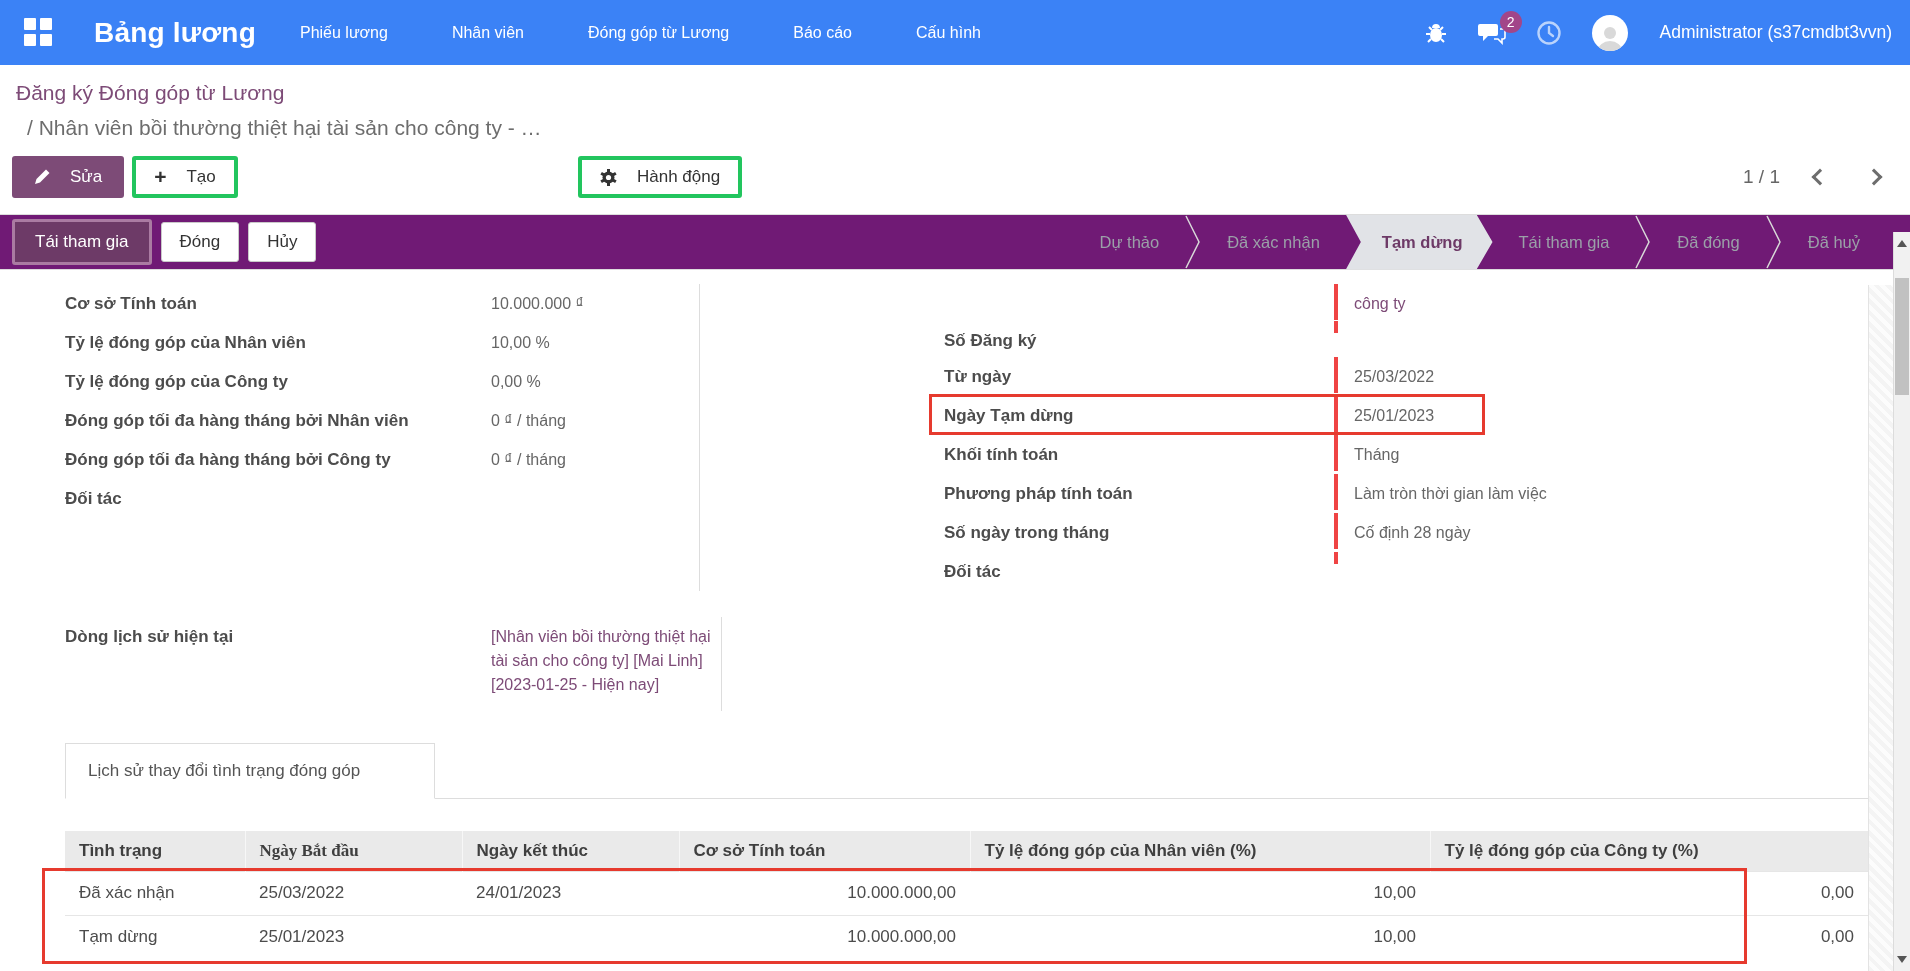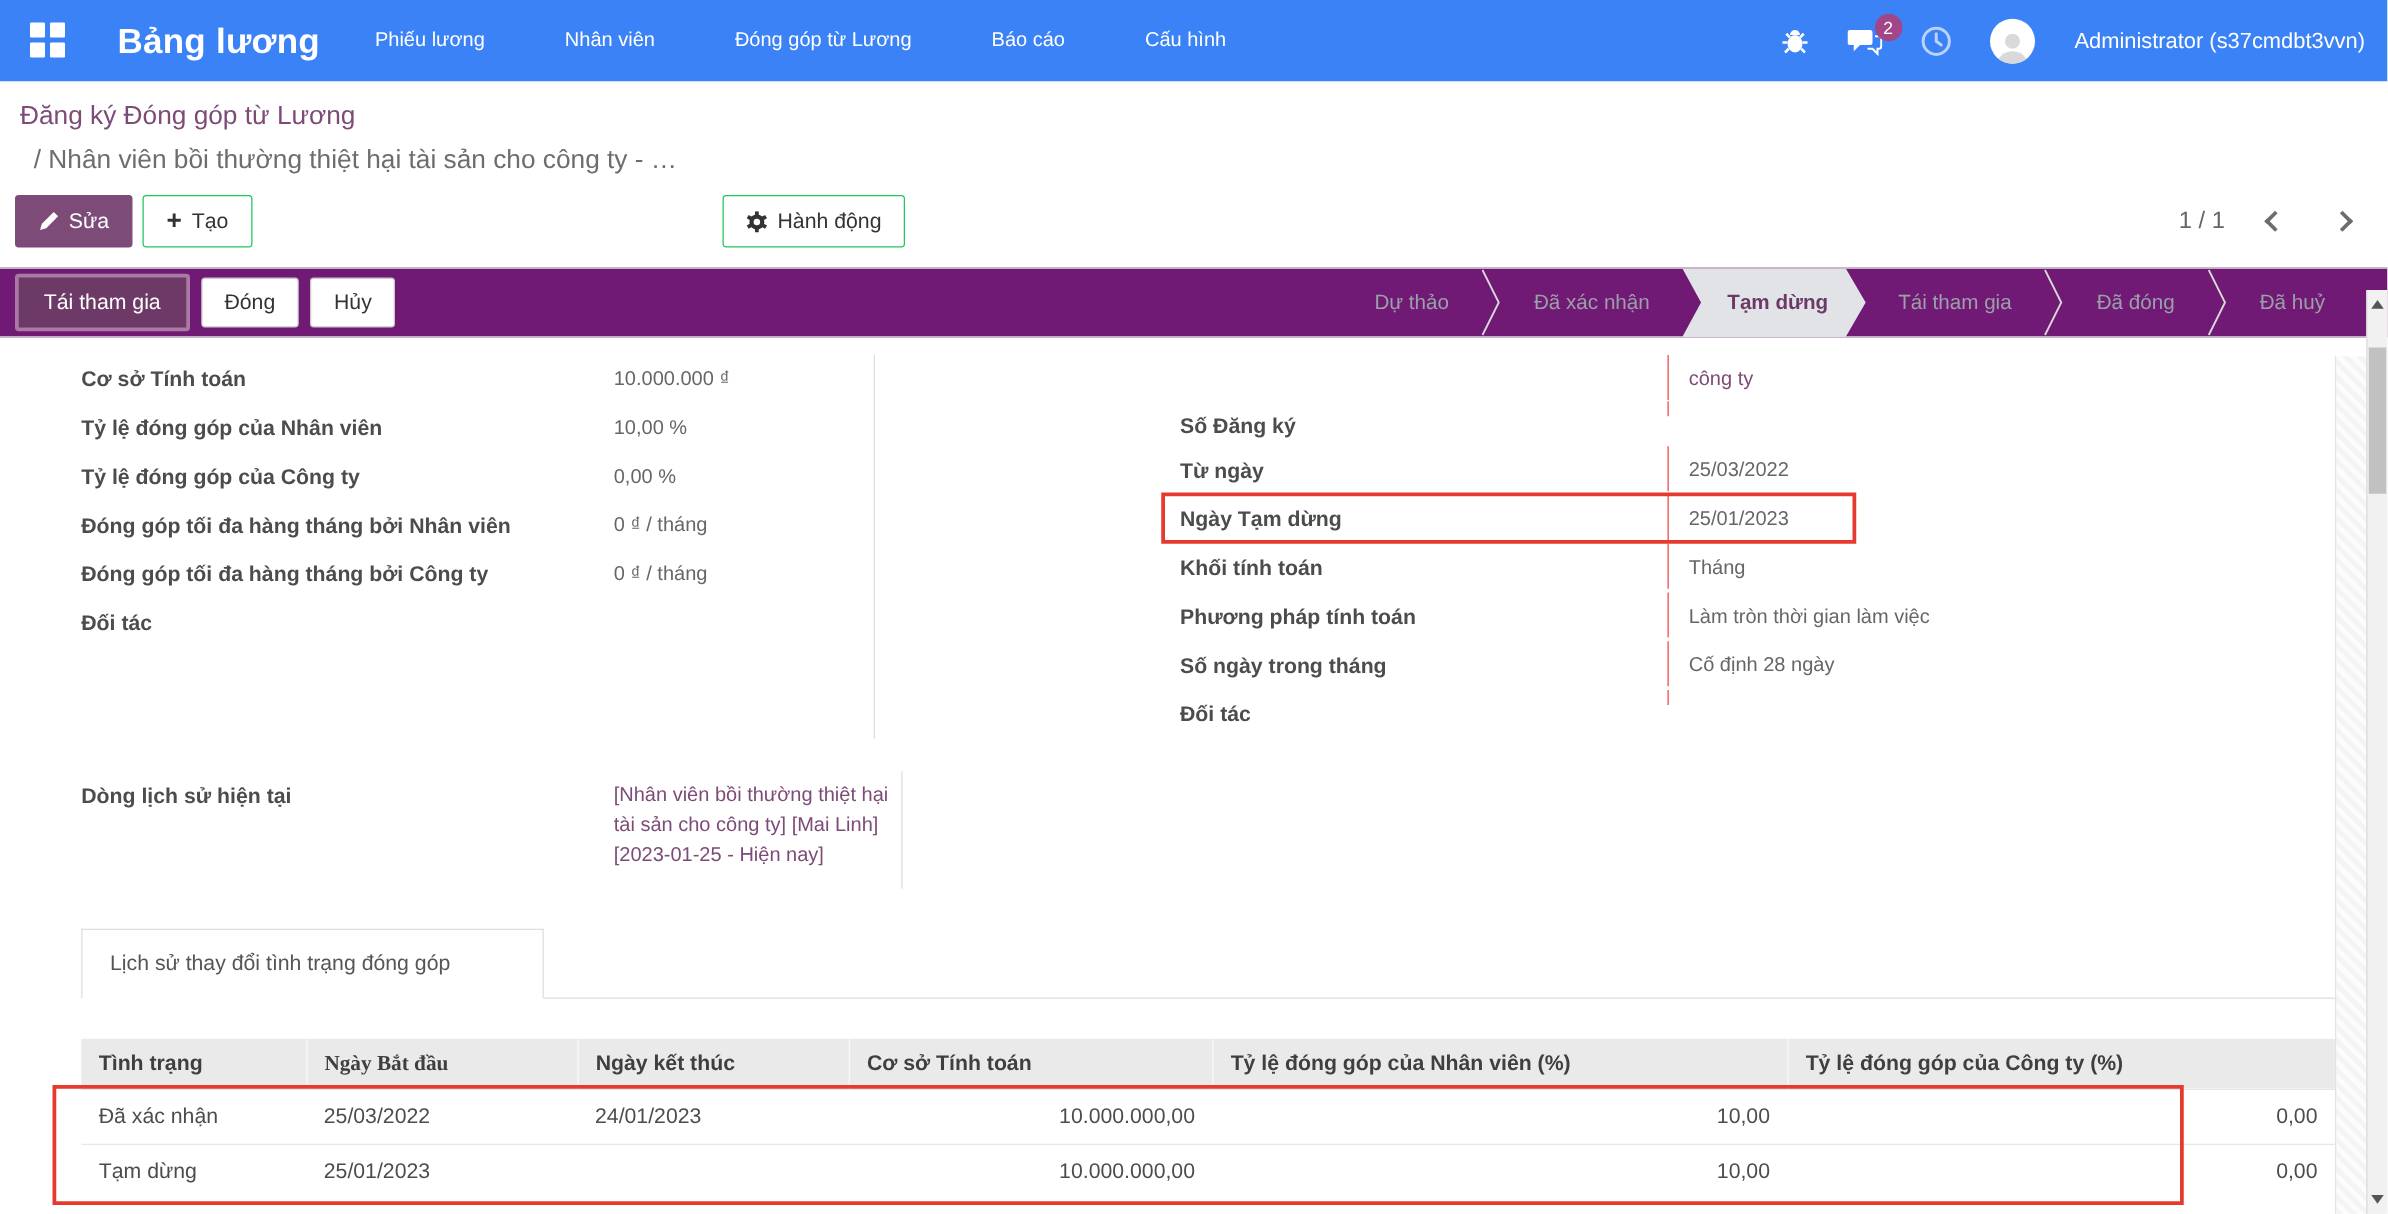--- a/index.html
+++ b/index.html
@@ -19,22 +19,22 @@
            min-width:22px; height:22px; border-radius:11px; display:flex; align-items:center; justify-content:center; padding:0 4px; }
   .avatar { width:36px; height:36px; border-radius:50%; background:#fff; overflow:hidden; display:flex; align-items:flex-end; justify-content:center; }
   .user-name { font-size:17.5px; margin-left:10px; }
   .user-wrap { display:flex; align-items:center; cursor:pointer;gap:22px; }
 
   
   .cp { padding:16px 16px 0 16px; }
   .bc-parent { color:#7d4b77; font-size:21px; cursor:pointer; }
   .bc-current { color:#6d6d6d; font-size:21px; margin-top:11px; padding-left:11px; }
   .btn-row { position:relative; margin-top:15px; height:44px; padding-left:12px; display:flex; align-items:center; }
-  .btn { height:42px; display:inline-flex; align-items:center; gap:8px; padding:0 18px; font-size:17px;
-         background:#fff; border:1px solid #22c55e; border-radius:3px; color:#333; cursor:pointer; }
+  .btn { height:42px; display:inline-flex; align-items:center; gap:20px; padding:0 18px; font-size:17px;
+         background:#fff; border:4px solid #22c55e; border-radius:3px; color:#333; cursor:pointer; }
   .btn-primary { background:#7d4b77; border-color:#7d4b77; color:#fff; }
   .btn + .btn { margin-left:8px; }
   .btn-action { position:absolute; left:570px; top:1px; }
   .pager { position:absolute; right:30px; top:0; height:44px; display:flex; align-items:center; gap:34px; color:#666; font-size:19px; }
   .chev { width:12px; height:12px; border-left:3px solid #6d6d6d; border-bottom:3px solid #6d6d6d; display:inline-block; cursor:pointer; }
   .chev.left { transform:rotate(45deg); }
   .chev.right { transform:rotate(225deg); }
 
   
   .statusbar { margin-top:15px; height:56px; border-top:1px solid #ddd; border-bottom:1px solid #ddd;
@@ -52,21 +52,21 @@
   
   .sheet { position:relative; padding:14px 42px 0 65px; }
   .groups { display:flex; }
   .grp { display:flex; flex-direction:column; }
   .grp-left { width:635px; border-right:1px solid #ddd; }
   .grp-right { margin-left:244px; flex:1; }
   .frow { display:flex; min-height:39px; align-items:flex-start; }
   .flabel { width:410px; font-weight:bold; color:#4c4c4c; font-size:17px; padding:8px 30px 4px 0; line-height:24px; }
   .fvalue { flex:1; color:#666; font-size:16px; padding:8px 0 4px 16px; line-height:24px; }
   .grp-right .flabel { width:390px; }
-  .grp-right .fvalue { border-left:1px solid #ef4444; }
+  .grp-right .fvalue { border-left:4px solid #ef4444; }
   .link { color:#7d4b77; cursor:pointer; }
   .hl-row { position:relative; }
   .hl-box { position:absolute; left:-15px; top:-2px; width:556px; height:41px; border:3px solid #e63a2e; pointer-events:none; z-index:3; }
   .hist { margin-top:26px; display:flex; width:657px; border-right:1px solid #ddd; padding-bottom:10px; }
   .hist .fvalue { max-width:247px; padding-right:0; }
 
   
   .notebook { margin-top:32px; }
   .tabstrip { border-bottom:1px solid #ddd; display:flex; }
   .tab { background:#fff; border:1px solid #ddd; border-bottom:1px solid #fff; margin-bottom:-1px;

